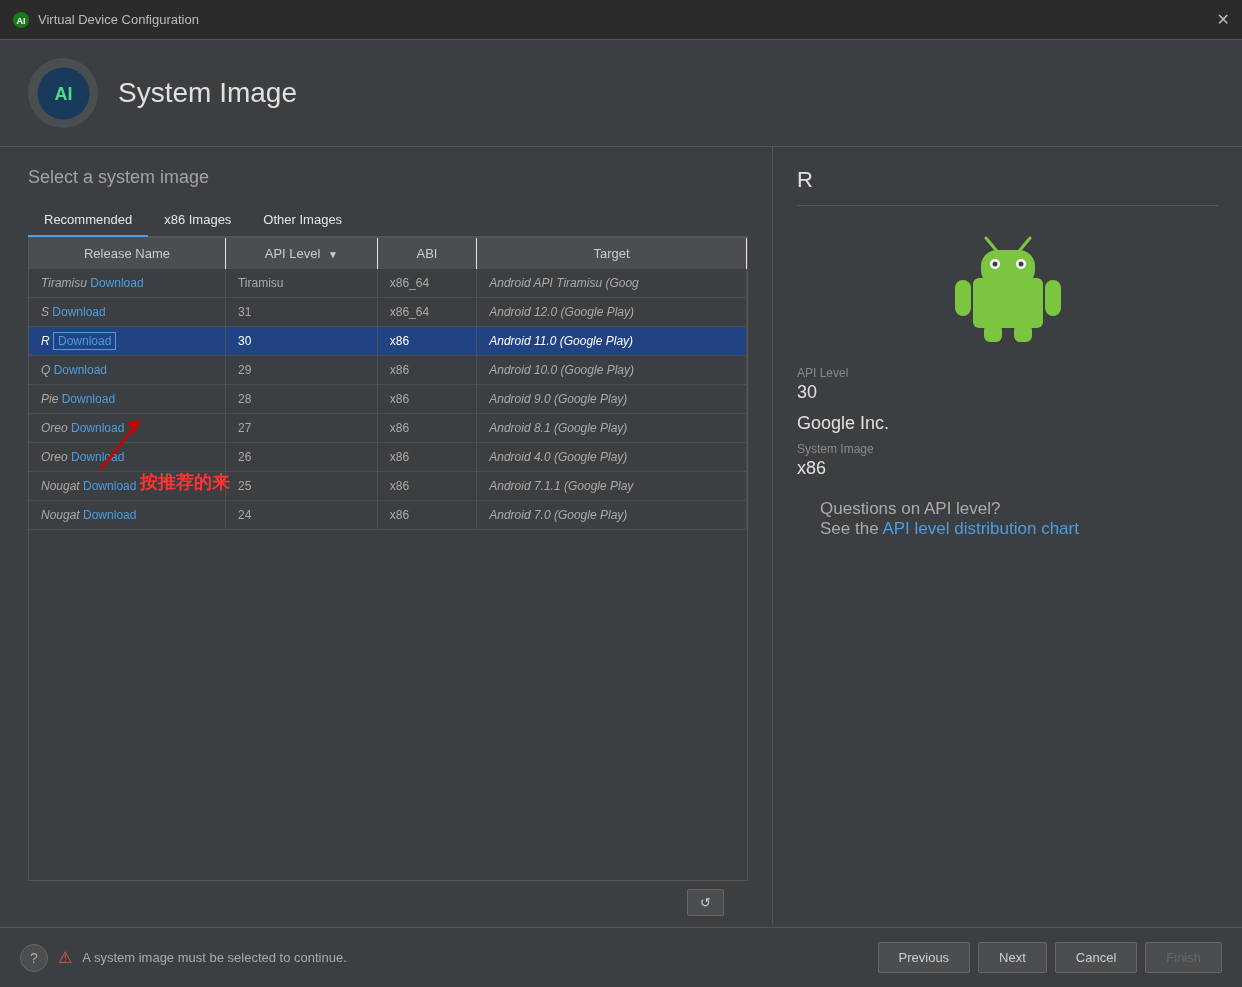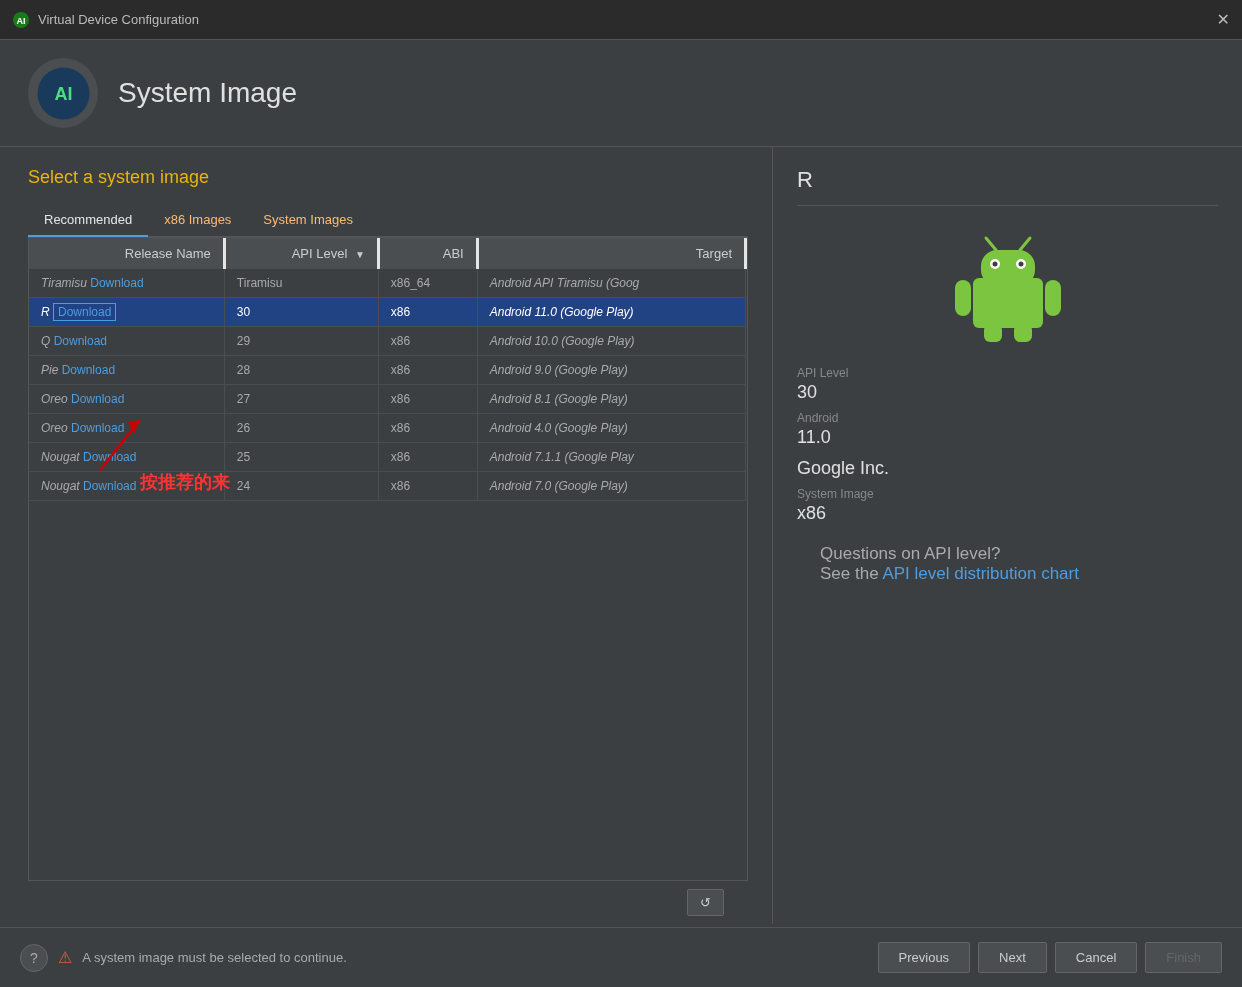--- a/index.html
+++ b/index.html
@@ -80,36 +80,36 @@
 
     
     .left-panel {
       flex: 0 0 720px;
       padding: 20px 24px 0 28px;
       display: flex;
       flex-direction: column;
     }
     .section-title {
       font-size: 18px;
-      color: #eab308;
+      color: #a3a3a3;
       margin-bottom: 16px;
       font-weight: 400;
     }
 
     
     .tabs {
       display: flex;
       gap: 0;
       border-bottom: 1px solid #555;
       margin-bottom: 0;
     }
     .tab {
       padding: 8px 16px;
       cursor: pointer;
-      color: #fdba74;
+      color: #e5e5e5;
       font-size: 13px;
       border-bottom: 2px solid transparent;
       margin-bottom: -1px;
     }
     .tab.active {
       color: #e5e5e5;
       border-bottom: 2px solid #4d9de0;
     }
 
     
@@ -122,24 +122,24 @@
       width: 100%;
       border-collapse: collapse;
     }
     thead tr {
       background: #4a4e50;
       position: sticky;
       top: 0;
     }
     thead th {
       padding: 8px 12px;
-      text-align: right;
+      text-align: center;
       font-weight: normal;
       color: #cccccc;
-      border-right: 3px solid #e5e5e5;
+      border-right: 1px solid #e5e5e5;
       font-size: 13px;
     }
     tbody tr {
       border-bottom: 1px solid #4a4e50;
     }
     tbody tr.selected {
       background: #214283;
     }
     tbody tr.selected td {
       color: #ffffff;
@@ -354,21 +354,21 @@
     <h2 class="section-title">Select a system image</h2>
 
     <div class="tabs">
       <div class="tab active">
         <span>Recommended</span>
       </div>
       <div class="tab">
         <span>x86 Images</span>
       </div>
       <div class="tab">
-        <span>System Images</span>
+        <span>Other Images</span>
       </div>
     </div>
 
     <div class="table-container">
       <table>
         <thead>
           <tr>
             <th>
               <span>Release Name</span>
             </th>
@@ -384,20 +384,26 @@
             </th>
           </tr>
         </thead>
         <tbody id="table-body">
         <tr>
               <td><span style="font-style: italic; color: rgb(170, 170, 170);">Tiramisu </span><a href="#" class="download-link">Download</a></td>
               <td>Tiramisu</td>
               <td>x86_64</td>
               <td style="font-style: italic;">Android API Tiramisu (Goog</td>
             </tr>
+            <tr>
+              <td><span style="font-style: italic; color: rgb(170, 170, 170);">S </span><a href="#" class="download-link">Download</a></td>
+              <td>31</td>
+              <td>x86_64</td>
+              <td style="font-style: italic;">Android 12.0 (Google Play)</td>
+            </tr>
             <tr class="selected">
               <td><span style="font-style: italic; color: rgb(255, 255, 255);">R </span><a href="#" class="download-link-boxed">Download</a></td>
               <td style="color: rgb(255, 255, 255);">30</td>
               <td style="color: rgb(255, 255, 255);">x86</td>
               <td style="font-style: italic; color: rgb(255, 255, 255);">Android 11.0 (Google Play)</td>
             </tr>
             <tr>
               <td><span style="font-style: italic; color: rgb(170, 170, 170);">Q </span><a href="#" class="download-link">Download</a></td>
               <td>29</td>
               <td>x86</td>
@@ -465,24 +471,20 @@
 
       <rect x="36" y="98" width="18" height="18" rx="6" fill="#7cc540"></rect>
       <rect x="66" y="98" width="18" height="18" rx="6" fill="#7cc540"></rect>
     </svg>
 
     <div class="info-section">
       <div class="info-label">API Level</div>
       <div class="info-value large">30</div>
     </div>
 
-    <div class="info-section">
-      <div class="info-label">Android</div>
-      <div class="info-value large">11.0</div>
-    </div>
 
     <div class="info-section">
       <div class="info-value large">Google Inc.</div>
     </div>
 
     <div class="info-section">
       <div class="info-label">System Image</div>
       <div class="info-value large">x86</div>
     </div>
 

